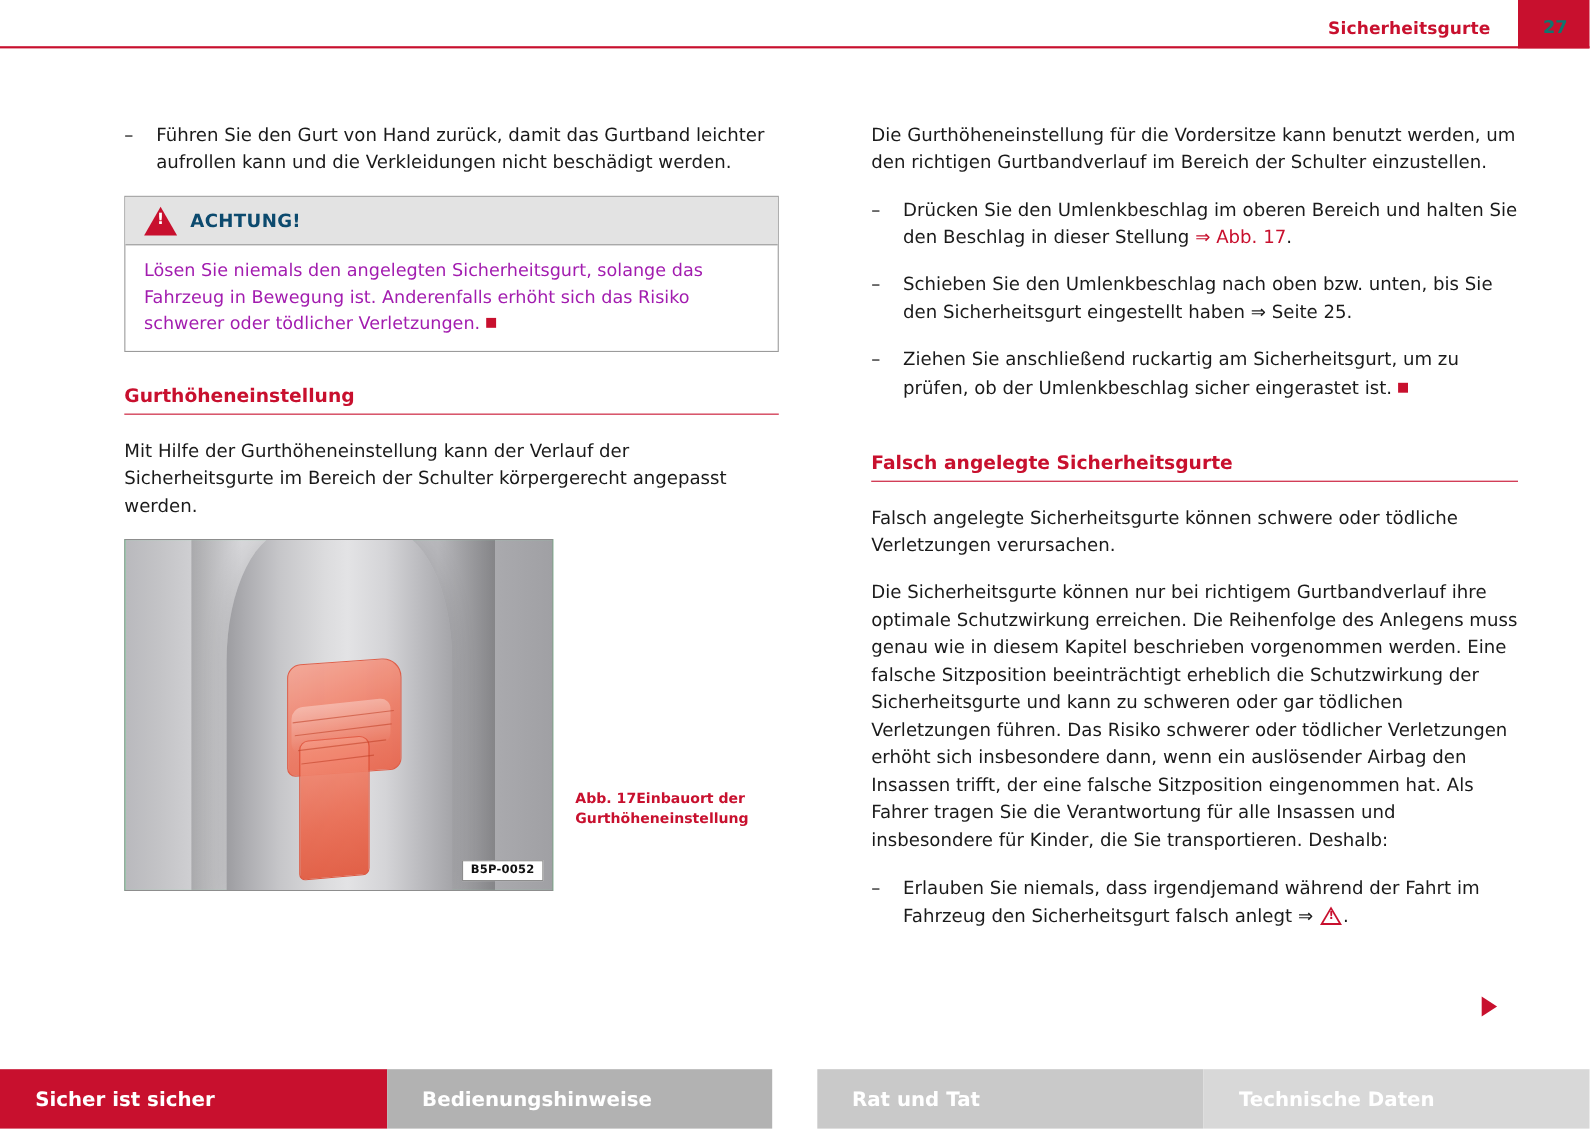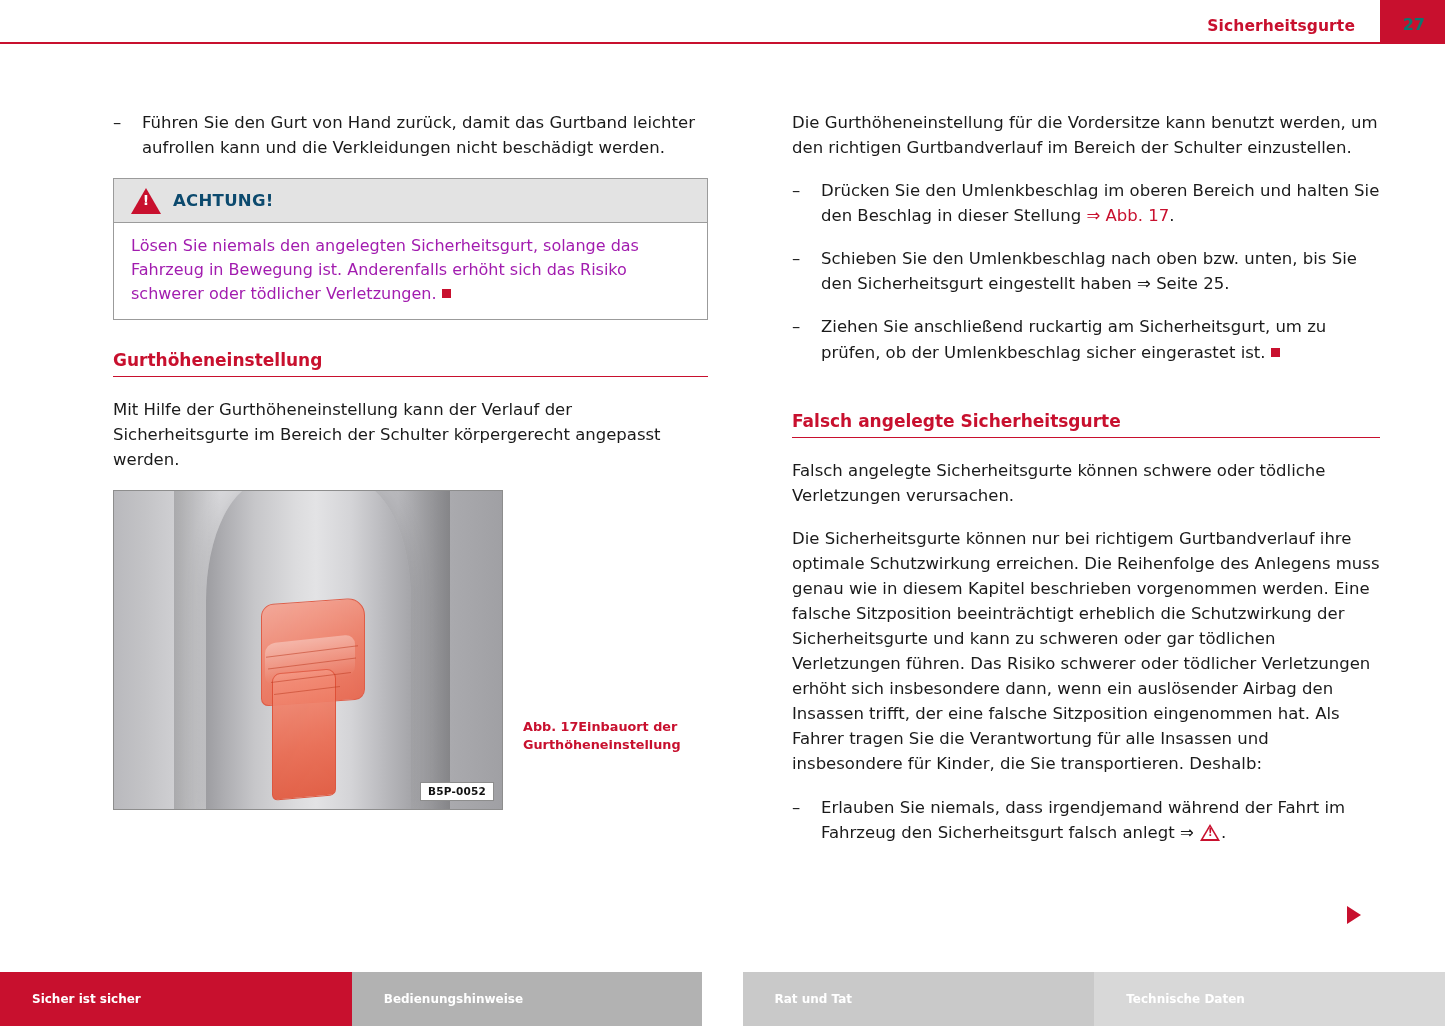--- a/index.html
+++ b/index.html
@@ -333,21 +333,21 @@
     left: 0;
     bottom: 0;
     width: 1445px;
     height: 54px;
     display: flex;
   }
   .foot-tab {
     height: 54px;
     display: flex;
     align-items: center;
-    font-size: 12px;
+    font-size: 18px;
     font-weight: bold;
     color: #ffffff;
     padding-left: 32px;
     box-sizing: border-box;
   }
   .foot-1 { width: 362px; background: #c8102e; }
   .foot-2 { width: 360px; background: #b2b2b2; }
   .foot-3 { width: 362px; background: #c9c9c9; margin-left: 41px; }
   .foot-4 { width: 361px; background: #d8d8d8; }
 </style>

